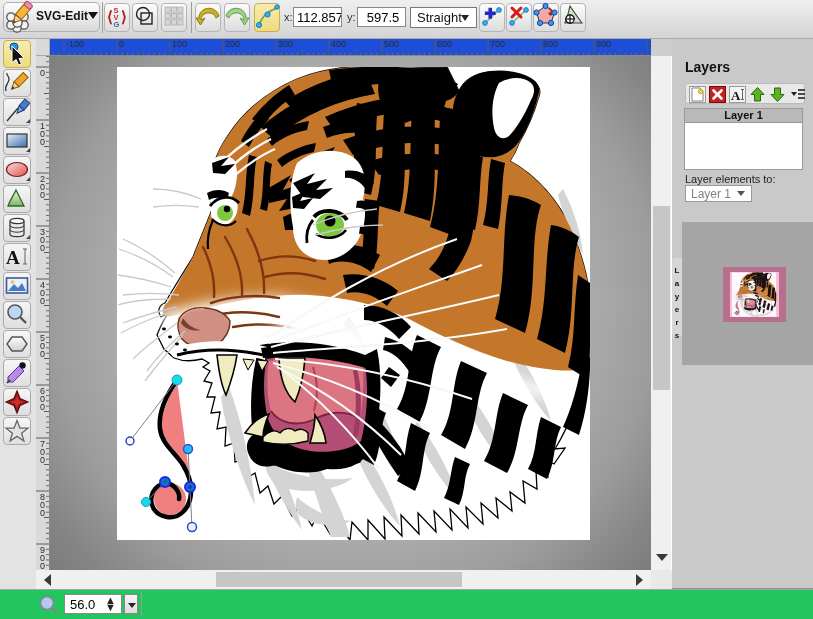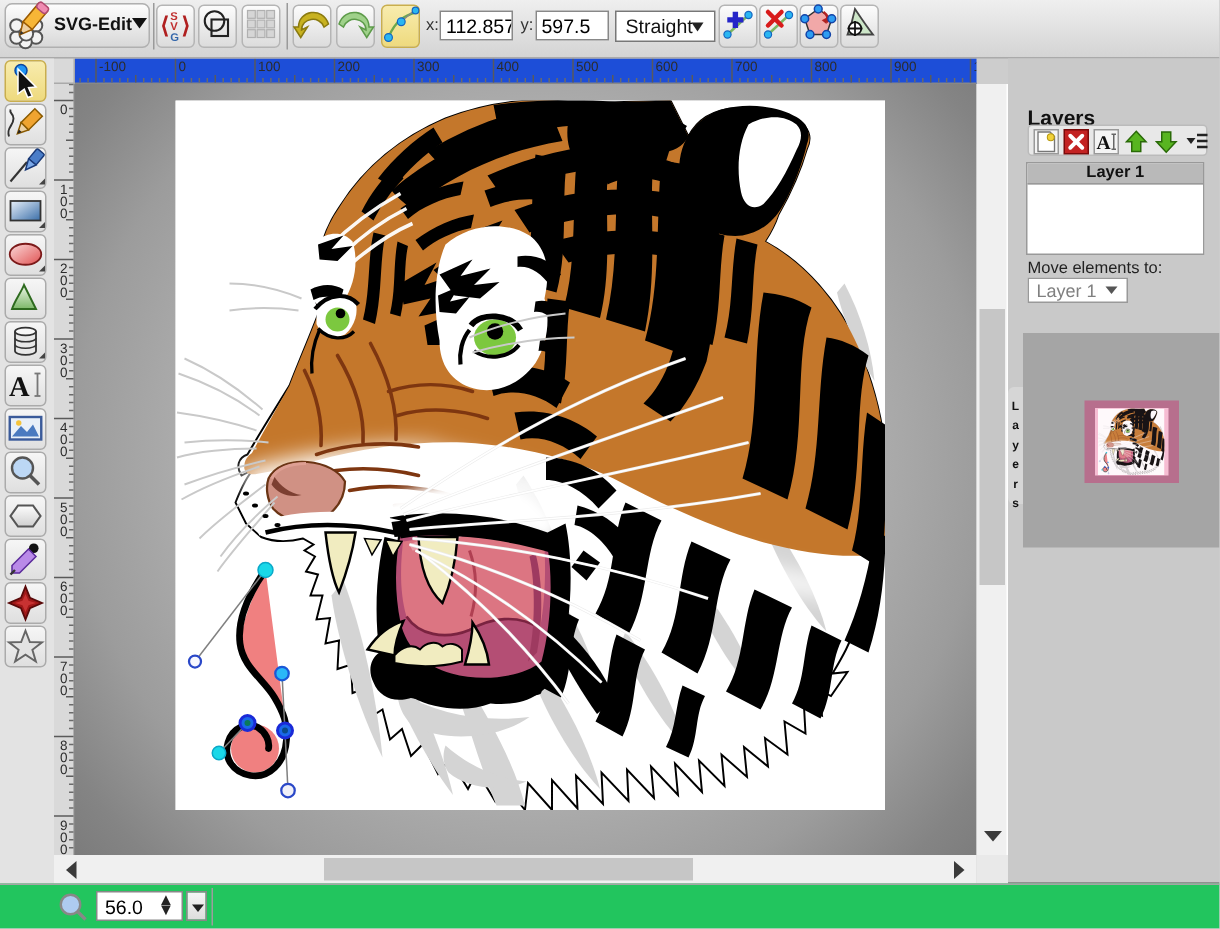--- a/index.html
+++ b/index.html
@@ -34,21 +34,21 @@
 #vthumb { position:absolute; left:2px; top:150px; width:17px; height:184px; background:#c6c6c6; }
 #varr { position:absolute; left:5px; top:498px; width:0; height:0; border-left:6px solid transparent; border-right:6px solid transparent; border-top:7px solid #3a3a3a; }
 #hscroll { position:absolute; left:36px; top:570px; width:615px; height:19px; background:#f0f0f0; }
 #hthumb { position:absolute; left:180px; top:2px; width:246px; height:15px; background:#c6c6c6; }
 .harr { position:absolute; top:4px; width:0; height:0; }
 #harrL { left:8px; border-top:6px solid transparent; border-bottom:6px solid transparent; border-right:7px solid #3a3a3a; }
 #harrR { left:600px; border-top:6px solid transparent; border-bottom:6px solid transparent; border-left:7px solid #3a3a3a; }
 #corner { position:absolute; left:651px; top:570px; width:21px; height:19px; background:#e9e9e9; }
 
 #rpanel { position:absolute; left:672px; top:39px; width:141px; height:550px; background:#c9c9c9; border-bottom:1px solid #909090; }
-#rpanel h3 { position:absolute; left:13px; top:31px; font-size:14px; color:#111; }
+#rpanel h3 { position:absolute; left:13px; top:20px; font-size:14px; color:#111; }
 #layerbtns { position:absolute; left:13px; top:44px; width:120px; height:21px; background:#e8e8e8; border:1px solid #bbb; border-radius:3px; }
 #layerbox { position:absolute; left:12px; top:69px; width:119px; height:62px; background:#fff; border:1px solid #999; }
 #layerhdr { position:absolute; left:0; top:0; width:117px; height:14px; background:#b9b9b9; font-size:11px; font-weight:bold; color:#111; text-align:center; border-bottom:1px solid #999; }
 #moveto { position:absolute; left:13px; top:134px; font-size:11px; color:#222; }
 #layersel { position:absolute; left:13px; top:146px; width:67px; height:17px; background:#fff; border:1px solid #999; font-size:12px; color:#808080; padding:1px 0 0 5px; }
 #layersel .car { position:absolute; right:6px; top:5px; width:0; height:0; border-left:4px solid transparent; border-right:4px solid transparent; border-top:5px solid #555; }
 #sidesq { position:absolute; left:682px; top:222px; width:131px; height:143px; background:#a5a5a5; }
 #thumbframe { position:absolute; left:41px; top:45px; width:63px; height:55px; background:#b76f8d; }
 #thumbpink { position:absolute; left:7px; top:5px; width:49px; height:45px; background:#f6bdd3; overflow:hidden; }
 #laytab { position:absolute; left:672px; top:258px; width:10px; height:78px; background:#d6d6d6; border-radius:4px 0 0 4px; }
@@ -618,21 +618,21 @@
     <div class="tbtn" style="left:104px"></div>
     <div class="tbtn" style="left:132px"></div>
     <div class="tbtn" style="left:161px"></div>
     <div class="tsep" style="left:191px"></div>
     <div class="tbtn" style="left:195px"></div>
     <div class="tbtn" style="left:224px"></div>
     <div class="tbtn hl" style="left:254px"></div>
     <div class="tlabel" style="left:284px">x:</div>
     <input class="tinput" style="left: 293px;" value="112.857">
     <div class="tlabel" style="left:347px">y:</div>
-    <input class="tinput" style="left: 357px;" value="597.5">
+    <input class="tinput" style="left: 357px; text-align: center;" value="597.5">
     <div id="seg-select">Straight<span class="car"></span></div>
     <div class="tbtn" style="left:479px"></div>
     <div class="tbtn" style="left:506px"></div>
     <div class="tbtn" style="left:533px"></div>
     <div class="tbtn" style="left:560px"></div>
     <svg id="topicons" style="position:absolute;left:0;top:0" width="590" height="39">
 
 <g transform="translate(7,4)">
  <g fill="#f3f3f3" stroke="#555" stroke-width="1.3">
   <circle cx="10" cy="16" r="4.2"></circle>
@@ -891,21 +891,21 @@
  <g stroke="#222" stroke-width="1.6">
               <line x1="9" y1="4" x2="16" y2="4"></line>
               <line x1="9" y1="8" x2="16" y2="8"></line>
               <line x1="9" y1="12" x2="16" y2="12"></line>
             </g>
 </g>
 </svg></div>
     <div id="layerbox">
         <div id="layerhdr">Layer 1</div>
       </div>
-    <div id="moveto">Move elements to:</div>
+    <div id="moveto">Layer elements to:</div>
     <div id="layersel">Layer 1<span class="car"></span></div>
   </div>
   <div id="sidesq">
     <div id="thumbframe">
         <div id="thumbpink">
       <svg width="49" height="45" viewBox="2 -6 478 482">
             <use href="#tigerart" opacity="0.9"></use>
           </svg>
     </div>
       </div>

